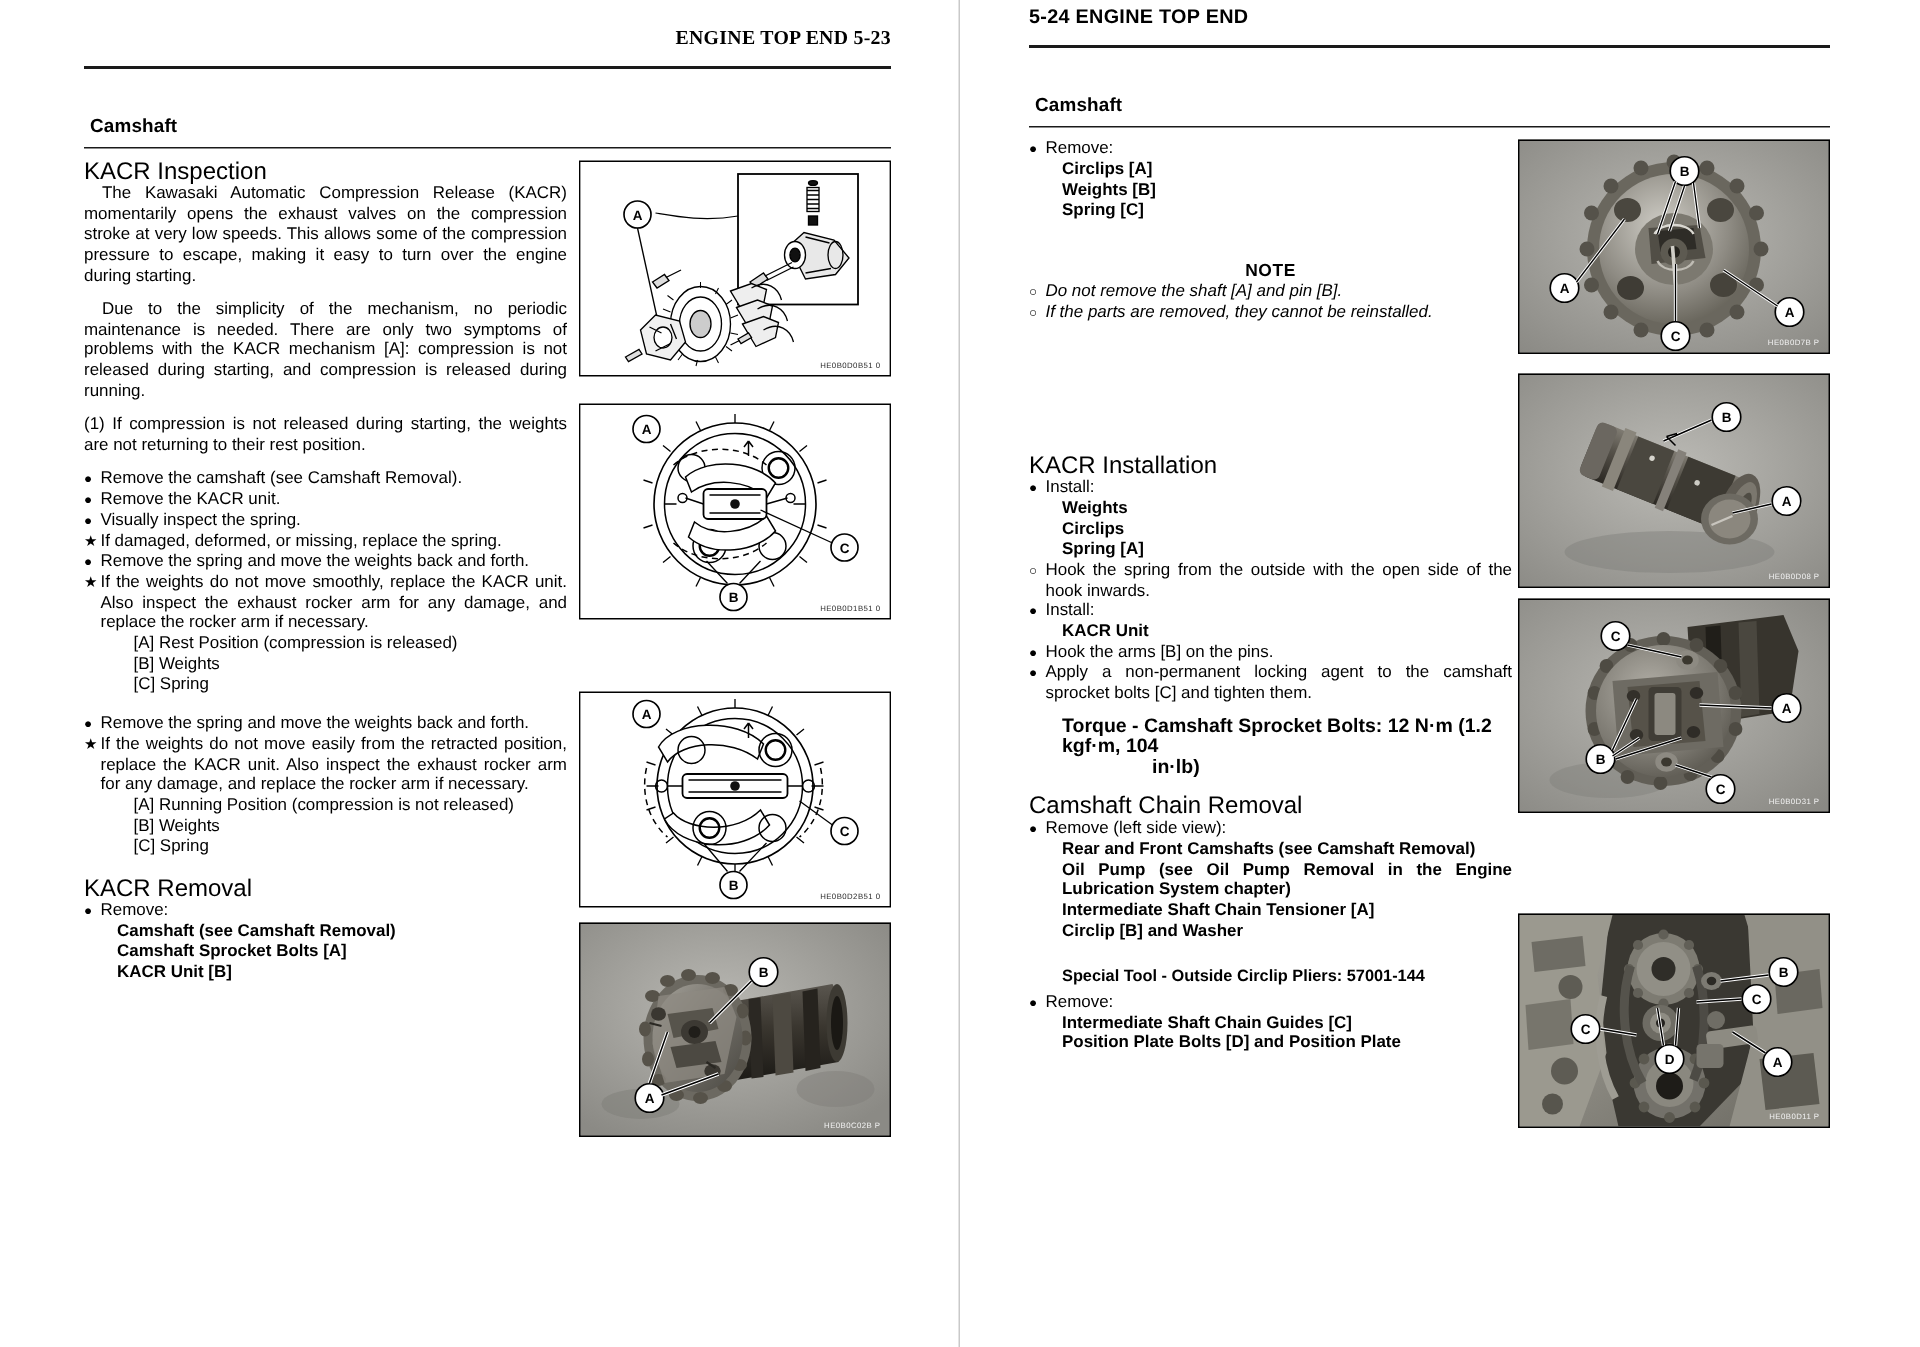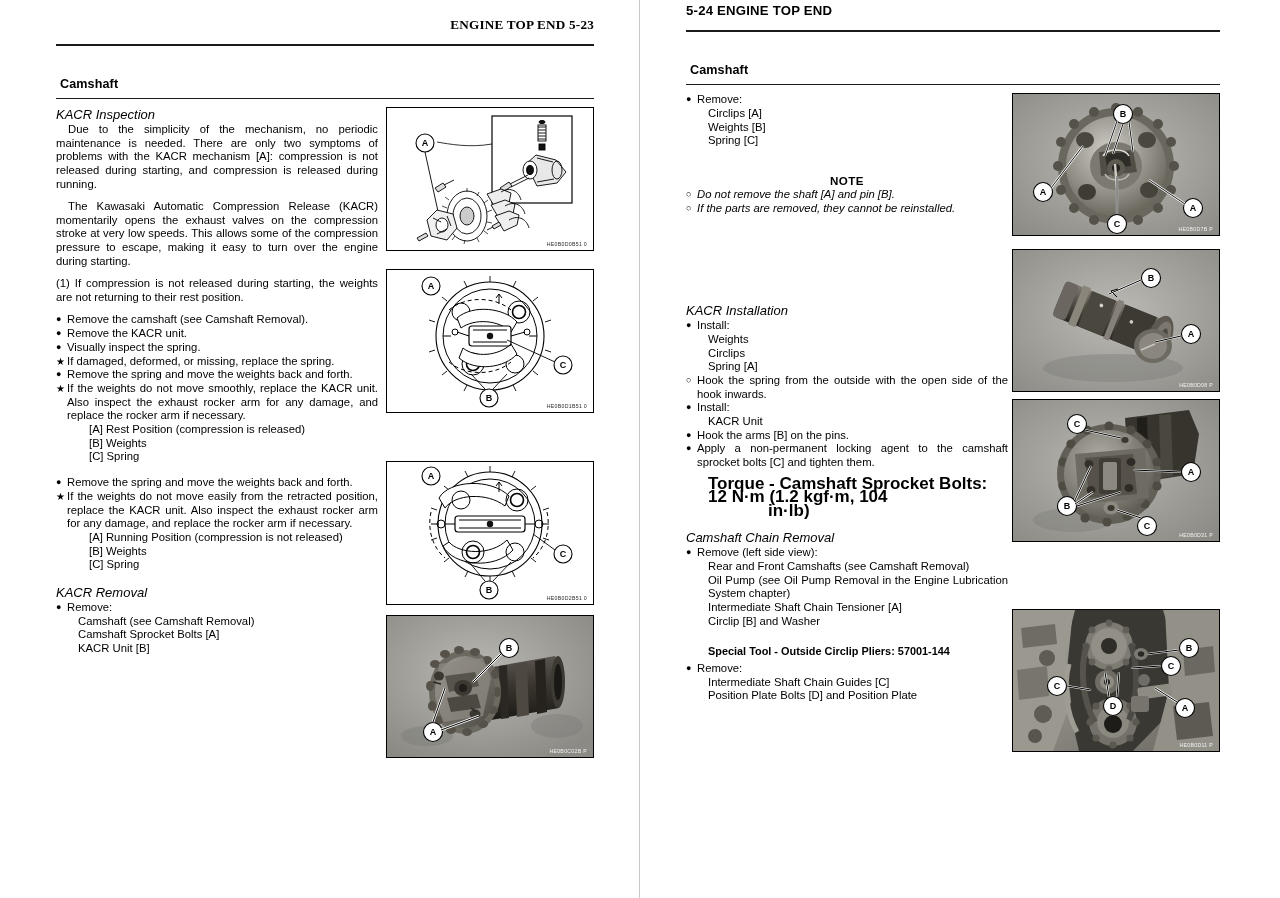--- a/index.html
+++ b/index.html
@@ -27,44 +27,44 @@
   .body{position:relative;margin-top:8px;}
   .txtcol{width:322px;}
   .figcol{position:absolute;right:0;top:0;width:208px;}
 
   p,div.l{margin:0;}
   .para{
     font-size:11.3px;line-height:13.6px;text-align:justify;
     text-justify:inter-word;margin-bottom:9px;
   }
   .para.indent{text-indent:12px;}
-  .h-ital{font-size:13px;font-style:italic;line-height:15px;margin:0 0 1px 0;}
+  .h-ital{font-size:16px;line-height:15px;margin:0 0 1px 0;}
   .h-ital.sp{margin-top:13px;}
 
   ul.pl{list-style:none;margin:0;padding:0;}
   ul.pl li{
     font-size:11.3px;line-height:13.7px;position:relative;
     padding-left:11px;text-align:left;
   }
   ul.pl li.just{text-align:justify;}
   li .mk{position:absolute;left:0;top:0;width:10px;display:inline-block;}
   li .mk.dot{font-size:9px;line-height:13.7px;}
   li .mk.star{font-size:10px;line-height:13.7px;}
   li .mk.circ{font-size:9px;line-height:13.7px;}
-  .sub{font-size:11.3px;line-height:13.7px;padding-left:22px;}
+  .sub{font-size:11.3px;line-height:13.7px;padding-left:22px;font-weight:bold;}
   .sub2{font-size:11.3px;line-height:13.7px;padding-left:33px;}
   .sub.just{text-align:justify;}
 
   .note-box{margin:26px 0 0 0;}
   .note-t{font-size:11.6px;font-weight:bold;text-align:center;letter-spacing:.4px;}
   .note-l{font-size:11.3px;font-style:italic;line-height:14px;position:relative;padding-left:11px;}
   .note-l .mk{position:absolute;left:0;top:0;font-style:normal;font-size:9px;}
 
   .torque{
-    font-size:17px;font-weight:bold;line-height:13.5px;
+    font-size:13px;font-weight:bold;line-height:13.5px;
     padding-left:22px;text-indent:-0px;margin-top:7px;
   }
   .torque .ln2{display:block;padding-left:60px;}
   .sptool{font-size:10.9px;font-weight:bold;line-height:13.5px;padding-left:22px;margin-top:16px;margin-bottom:4px;}
 
   
   .fig{width:208px;box-sizing:border-box;border:1.1px solid #000;background:#fff;position:relative;}
   .fig-line{height:144px;}
   .fig-photo{height:143px;border:1.1px solid #000;background:#8d8d8a;overflow:hidden;}
   .figcode{
@@ -88,22 +88,22 @@
     </div>
     <div class="rule-thick"></div>
     <div class="sect">Camshaft</div>
     <div class="rule-thin"></div>
 
     <div class="body">
 
       <div class="txtcol">
 
         <div class="h-ital">KACR Inspection</div>
+        <p class="para indent">The Kawasaki Automatic Compression Release (KACR) momentarily opens the exhaust valves on the compression stroke at very low speeds.  This allows some of the compression pressure to escape, making it easy to turn over the engine during starting.</p>
         <p class="para indent">Due to the simplicity of the mechanism, no periodic maintenance is needed.  There are only two symptoms of problems with the KACR mechanism [A]: compression is not released during starting, and compression is released during running.</p>
-        <p class="para indent">The Kawasaki Automatic Compression Release (KACR) momentarily opens the exhaust valves on the compression stroke at very low speeds.  This allows some of the compression pressure to escape, making it easy to turn over the engine during starting.</p>
 
         <p class="para">(1) If compression is not released during starting, the weights are not returning to their rest position.</p>
         <ul class="pl">
           <li><span class="mk dot">●</span><span>Remove the camshaft (see Camshaft Removal).</span></li>
           <li><span class="mk dot">●</span><span>Remove the KACR unit.</span></li>
           <li><span class="mk dot">●</span><span>Visually inspect the spring.</span></li>
           <li><span class="mk star">★</span><span>If damaged, deformed, or missing, replace the spring.</span></li>
           <li><span class="mk dot">●</span><span>Remove the spring and move the weights back and forth.</span></li>
           <li class="just"><span class="mk star">★</span><span>If the weights do not move smoothly, replace the KACR unit.  Also inspect the exhaust rocker arm for any damage, and replace the rocker arm if necessary.</span></li>
         </ul>

